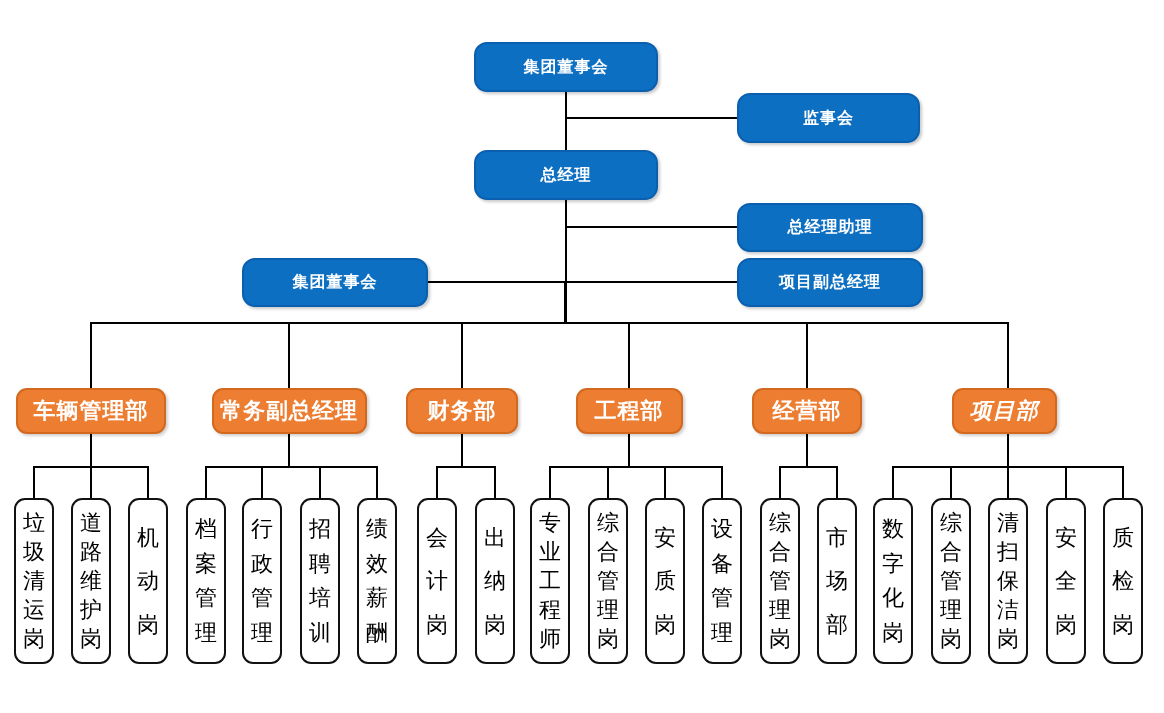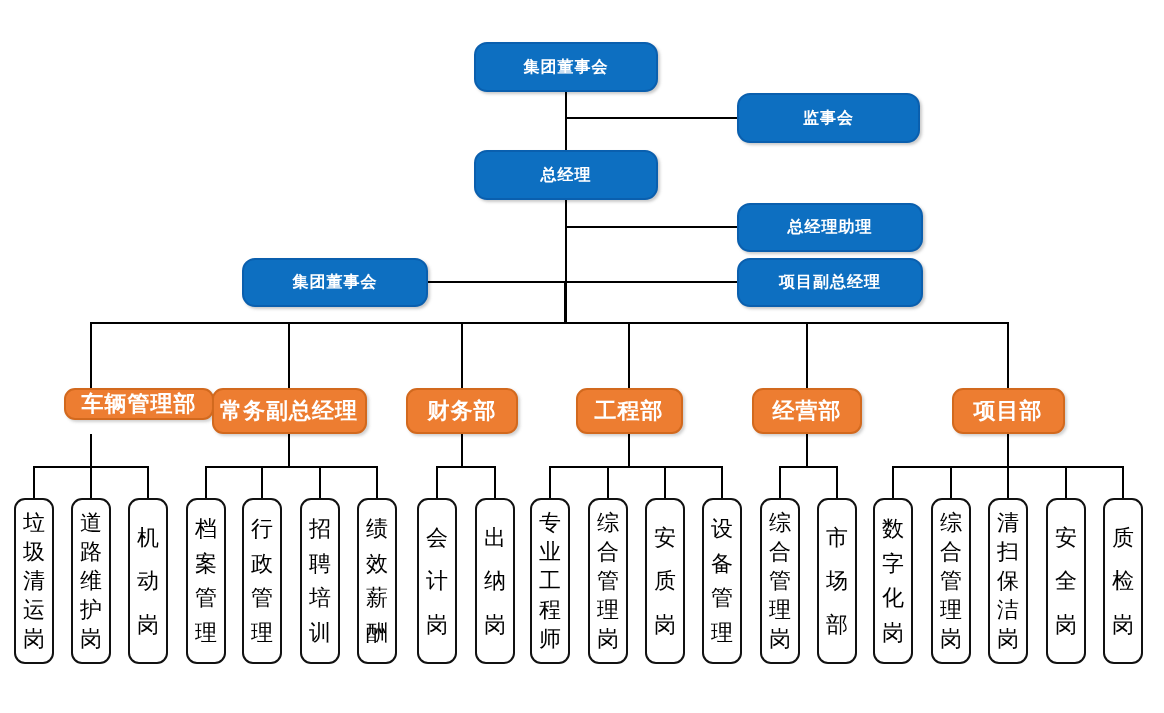--- a/index.html
+++ b/index.html
@@ -81,21 +81,21 @@
 
   <div id="generated">
       <div class="line" style="left: 565px; top: 92px; width: 2px; height: 58px;"></div>
       <div class="line" style="left: 566px; top: 117px; width: 171px; height: 2px;"></div>
       <div class="line" style="left: 565px; top: 200px; width: 2px; height: 83px;"></div>
       <div class="line" style="left: 566px; top: 226px; width: 171px; height: 2px;"></div>
       <div class="line" style="left: 428px; top: 281px; width: 309px; height: 2px;"></div>
       <div class="line" style="left: 564px; top: 281px; width: 3px; height: 43px;"></div>
       <div class="line" style="left: 91px; top: 322px; width: 917px; height: 2px;"></div>
       <div class="line" style="left: 90px; top: 322px; width: 2px; height: 66px;"></div>
-      <div class="node dept" style="left: 16px; top: 388px; width: 150px; height: 32px; margin-left: 48px;">
+      <div class="node dept" style="left: 16px; top: 388px; width: 150px; height: 46px;">
         <span>车辆管理部</span>
       </div>
       <div class="line" style="left: 90px; top: 434px; width: 2px; height: 32px;"></div>
       <div class="line" style="left: 34px; top: 466px; width: 114px; height: 2px;"></div>
       <div class="line" style="left: 33px; top: 466px; width: 2px; height: 32px;"></div>
       <div class="node post" style="left: 14px; top: 498px; width: 40px; height: 166px;">
         <span>垃</span>
         <span>圾</span>
         <span>清</span>
         <span>运</span>
@@ -216,21 +216,21 @@
         <span>理</span>
         <span>岗</span>
       </div>
       <div class="line" style="left: 836px; top: 466px; width: 2px; height: 32px;"></div>
       <div class="node post" style="left: 817px; top: 498px; width: 40px; height: 166px;">
         <span>市</span>
         <span>场</span>
         <span>部</span>
       </div>
       <div class="line" style="left: 1007px; top: 322px; width: 2px; height: 66px;"></div>
-      <div class="node dept" style="left: 951.5px; top: 388px; width: 113px; height: 46px;">
+      <div class="node dept" style="left: 951.5px; top: 388px; width: 105px; height: 46px; font-style: italic;">
         <span>项目部</span>
       </div>
       <div class="line" style="left: 1007px; top: 434px; width: 2px; height: 32px;"></div>
       <div class="line" style="left: 893px; top: 466px; width: 230px; height: 2px;"></div>
       <div class="line" style="left: 892px; top: 466px; width: 2px; height: 32px;"></div>
       <div class="node post" style="left: 873px; top: 498px; width: 40px; height: 166px;">
         <span>数</span>
         <span>字</span>
         <span>化</span>
         <span>岗</span>

